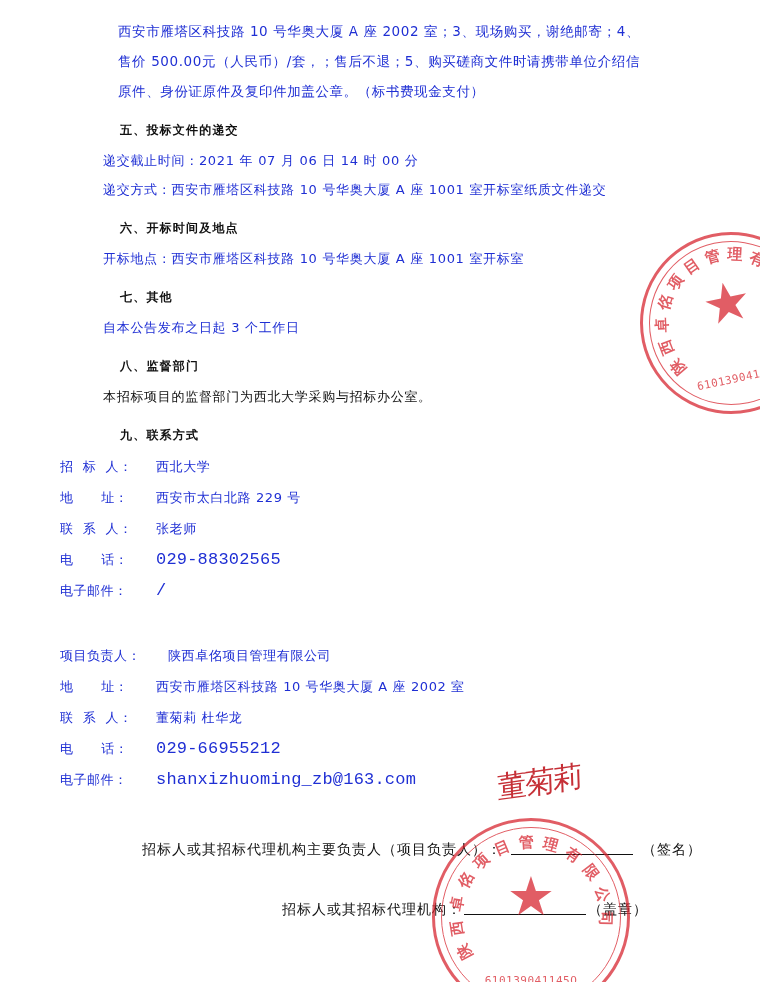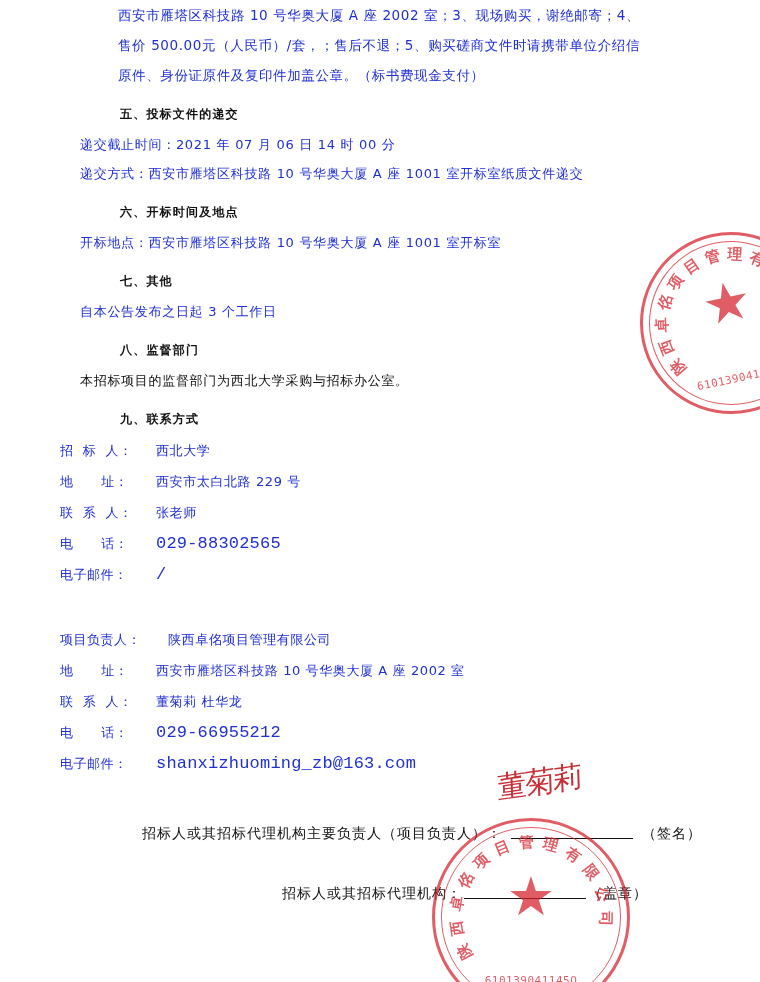--- a/index.html
+++ b/index.html
@@ -17,21 +17,21 @@
   }
   .page {
     position: relative;
     width: 760px;
     height: 982px;
     padding: 0;
   }
   .content {
     position: absolute;
     left: 0;
-    top: 0;
+    top: 16px;
     width: 760px;
   }
   .dark { color: #111111; }
 
   
   .lead {
     margin: 0;
     padding: 0 120px 0 118px;
     font-size: 13.5px;
     line-height: 30px;
@@ -46,21 +46,21 @@
     padding-left: 116px;
     font-size: 12px;
     font-weight: bold;
     color: #111111;
     letter-spacing: 1.2px;
     line-height: 28px;
   }
 
   
   .line {
-    padding-left: 80px;
+    padding-left: 103px;
     font-size: 13px;
     line-height: 29px;
     letter-spacing: 0.7px;
     color: #1f2fd4;
   }
   .line.dark { color: #111111; }
 
   
   .kv {
     display: flex;

